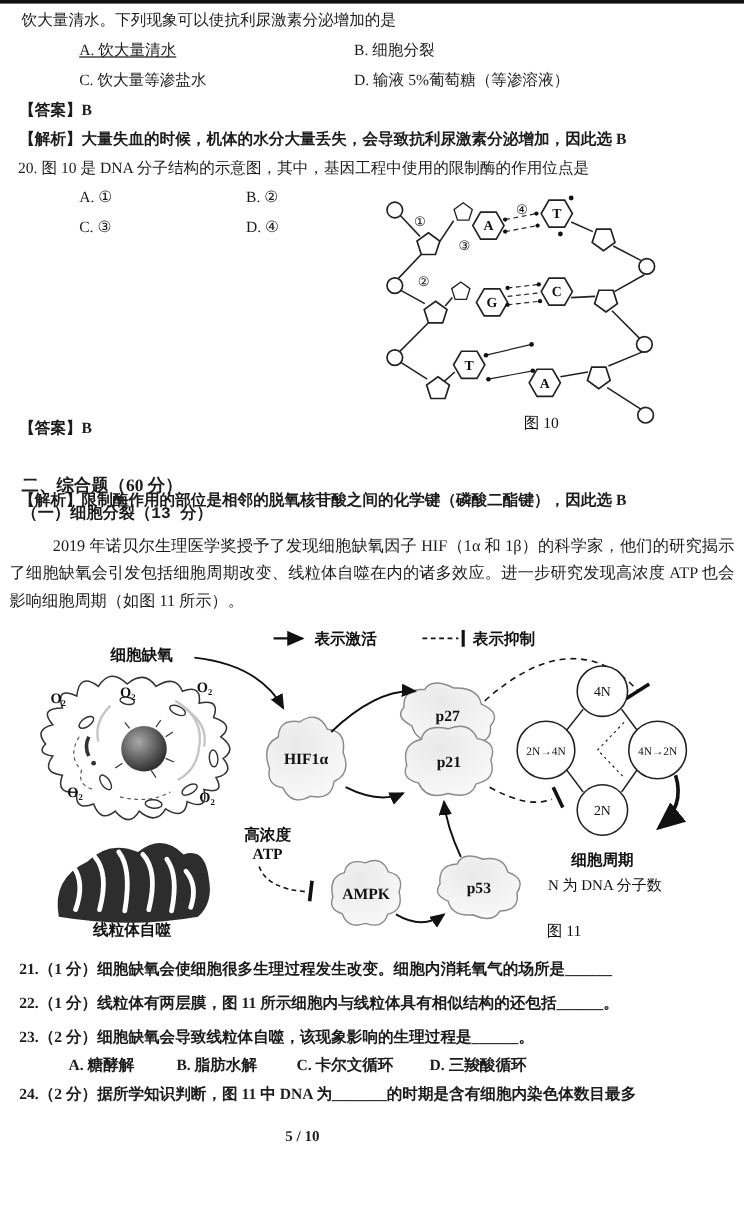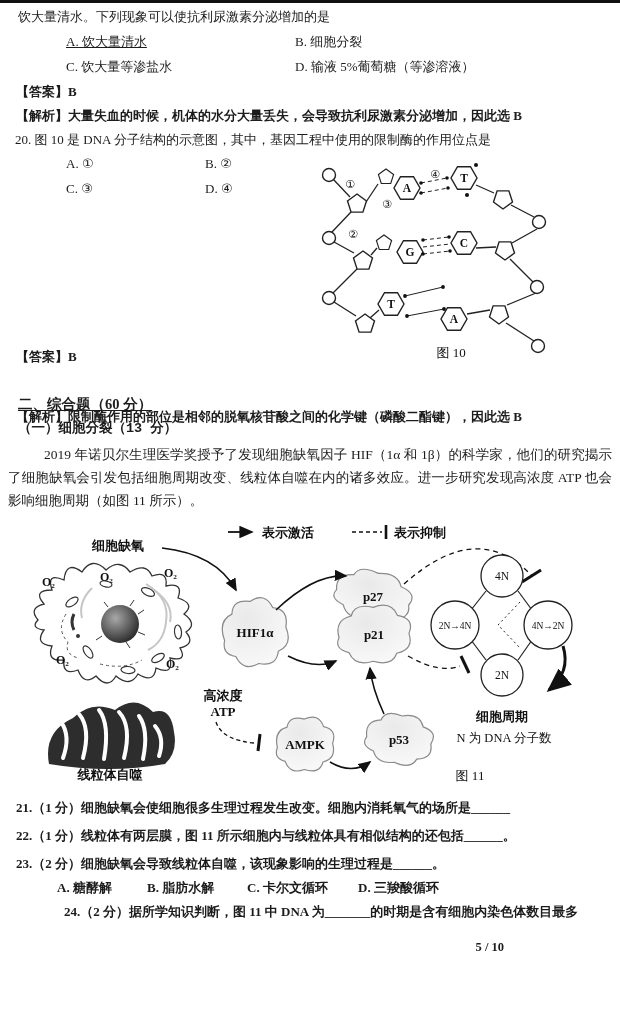--- a/index.html
+++ b/index.html
@@ -9,21 +9,21 @@
     color:#1c1c1c;overflow:hidden;
   }
   .abs{position:absolute;white-space:nowrap;}
   .t{font-size:13px;line-height:1.2;}
   .b{font-weight:bold;}
   .sb{font-weight:600;}
   .kai{}
   .topline{position:absolute;left:0;top:0;width:620px;height:3px;background:#111;}
   .para{white-space:normal;text-align:justify;}
   svg text{font-family:"Liberation Serif","DejaVu Serif","DejaVu Sans",serif;}
-  .footer{width:504px;text-align:right;font-weight:bold;font-size:12.5px;}
+  .footer{width:504px;text-align:center;font-weight:bold;font-size:12.5px;}
 </style>
 </head>
 <body>
 
 <div class="topline"></div>
 
 <div class="abs t" style="left:18px;top:9px;">饮大量清水。下列现象可以使抗利尿激素分泌增加的是</div>
 <div class="abs t" style="left:66px;top:34px;text-decoration:underline;">A. 饮大量清水</div>
 <div class="abs t" style="left:295px;top:34px;">B. 细胞分裂</div>
 <div class="abs t" style="left:66px;top:59px;">C. 饮大量等渗盐水</div>
@@ -126,21 +126,21 @@
     <text x="35" y="86">②</text>
     <text x="69" y="56">③</text>
     <text x="117" y="26">④</text>
   </g>
   <text x="133" y="205" font-size="13" text-anchor="middle" fill="#111">图 10</text>
 </svg>
 
 <div class="abs t b" style="left:16px;top:349px;">【答案】B</div>
 <div class="abs t b" style="left:16px;top:373px;margin-top:36px;">【解析】限制酶作用的部位是相邻的脱氧核苷酸之间的化学键（磷酸二酯键），因此选 B</div>
 
-<div class="abs b" style="left:18px;top:395px;font-size:14.5px;text-decoration:underline;">二、综合题（60 分）</div>
+<div class="abs b" style="left:18px;top:395px;font-size:14.5px;">二、综合题（60 分）</div>
 <div class="abs b" style="left:18px;top:419px;font-size:13.5px;font-family:Liberation Mono, monospace;">（一）细胞分裂（13 分）</div>
 <div class="abs t kai para" style="left:8px;top:443px;width:604px;line-height:23px;text-indent:36px;font-size:13.5px;">2019 年诺贝尔生理医学奖授予了发现细胞缺氧因子 HIF（1α 和 1β）的科学家，他们的研究揭示了细胞缺氧会引发包括细胞周期改变、线粒体自噬在内的诸多效应。进一步研究发现高浓度 ATP 也会影响细胞周期（如图 11 所示）。</div>
 
 <svg class="abs" style="left:8px;top:518px;" width="604" height="268" viewBox="0 0 604 268">
   <defs>
     <marker id="arr" markerWidth="9" markerHeight="7" refX="7" refY="3.5" orient="auto">
       <path d="M0,0 L8,3.5 L0,7 Z" fill="#111"></path>
     </marker>
     <radialGradient id="nucG" cx="38%" cy="35%" r="75%">
       <stop offset="0%" stop-color="#a8a8a8"></stop>
@@ -273,15 +273,15 @@
   <text x="462" y="262" font-size="13" text-anchor="middle" fill="#111">图 11</text>
 </svg>
 
 <div class="abs t sb" style="left:16px;top:800px;">21.（1 分）细胞缺氧会使细胞很多生理过程发生改变。细胞内消耗氧气的场所是______</div>
 <div class="abs t sb" style="left:16px;top:828px;">22.（1 分）线粒体有两层膜，图 11 所示细胞内与线粒体具有相似结构的还包括______。</div>
 <div class="abs t sb" style="left:16px;top:856px;text-align:right;">23.（2 分）细胞缺氧会导致线粒体自噬，该现象影响的生理过程是______。</div>
 <div class="abs t sb" style="left:57px;top:880px;">A. 糖酵解</div>
 <div class="abs t sb" style="left:147px;top:880px;">B. 脂肪水解</div>
 <div class="abs t sb" style="left:247px;top:880px;">C. 卡尔文循环</div>
 <div class="abs t sb" style="left:358px;top:880px;">D. 三羧酸循环</div>
-<div class="abs t sb" style="left:16px;top:904px;margin-left:48px;">24.（2 分）据所学知识判断，图 11 中 DNA 为_______的时期是含有细胞内染色体数目最多</div>
+<div class="abs t sb" style="left:16px;top:904px;">24.（2 分）据所学知识判断，图 11 中 DNA 为_______的时期是含有细胞内染色体数目最多</div>
 
 <div class="abs footer" style="left:0;top:940px;">5 / 10</div>
 
 </body></html>

